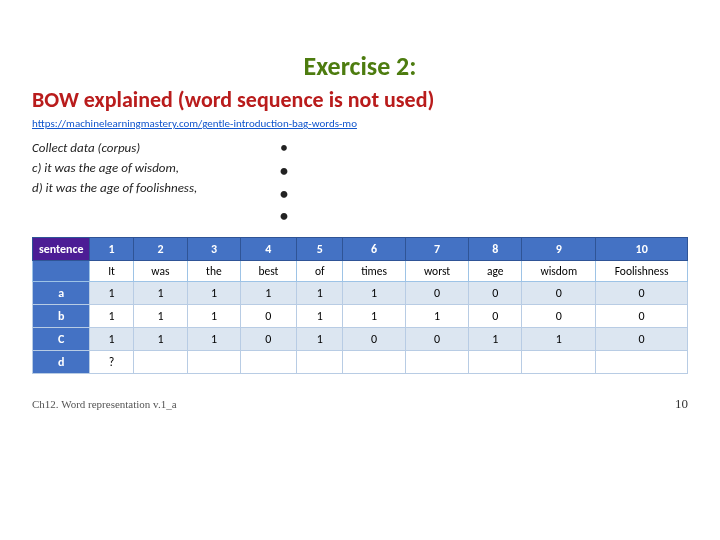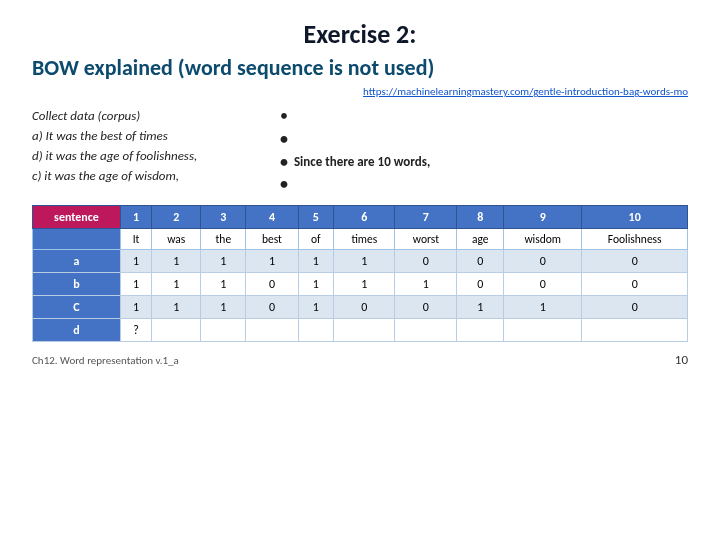--- a/index.html
+++ b/index.html
@@ -17,34 +17,35 @@
       height: 540px;
       padding: 18px 32px 12px 32px;
       display: flex;
       flex-direction: column;
     }
 
     .title {
       text-align: center;
       font-size: 26px;
       font-weight: bold;
-      color: #0f172a;
+      color: #4d7c0f;
       margin-bottom: 4px;
+      margin-top: 32px;
     }
 
     .subtitle {
       text-align: left;
       font-size: 22px;
       font-weight: bold;
-      color: #0c4a6e;
+      color: #b91c1c;
       margin-bottom: 4px;
     }
 
     .link {
-      text-align: right;
+      text-align: left;
       font-size: 11px;
       color: #1155cc;
       text-decoration: underline;
       margin-bottom: 8px;
     }
 
     .content-area {
       display: flex;
       flex-direction: row;
       gap: 8px;
@@ -94,28 +95,28 @@
     thead tr th {
       background-color: #4472c4;
       color: white;
       border: 1px solid #2f5496;
       padding: 4px 5px;
       text-align: center;
       font-weight: bold;
     }
 
     thead tr th:first-child {
-      background-color: #be185d;
+      background-color: #4c1d95;
       text-align: center;
     }
 
     .words-row td {
       background-color: #dce6f1;
       border: 1px solid #9dc3e6;
-      padding: 3px 6px;
+      padding: 3px 17px;
       text-align: center;
       font-size: 11.5px;
     }
 
     .words-row td:first-child {
       background-color: #4472c4;
     }
 
     tbody tr td {
       border: 1px solid #b8cce4;
@@ -134,24 +135,25 @@
 
     tbody tr td:first-child {
       background-color: #4472c4;
       color: white;
       font-weight: bold;
     }
 
     .footer {
       display: flex;
       justify-content: space-between;
-      align-items: flex-end;
-      margin-top: 10px;
+      align-items: center;
+      margin-top: 22px;
       font-size: 11px;
       color: #555;
+      font-family: Liberation Serif, serif;
     }
 
     .footer-left {
       font-size: 11px;
       color: #555;
     }
 
     .footer-right {
       font-size: 13px;
       color: #333;
@@ -163,35 +165,33 @@
 
 <div class="page">
 
   <div class="title">Exercise  2:</div>
   <div class="subtitle">BOW explained (word sequence is not used)</div>
   <div class="link">https://machinelearningmastery.com/gentle-introduction-bag-words-mo</div>
 
   <div class="content-area">
     <div class="left-col">
       <div>Collect data (corpus)</div>
-      <div>a) It was the best of times</div>
+      <div>c) it was the age of wisdom,</div>
       <div>d) it was the age of foolishness,</div>
-      <div>c) it was the age of wisdom,</div>
     </div>
 
     <div class="right-col">
       <div class="bullet-item">
         <span class="dot">•</span>
       </div>
       <div class="bullet-item bold-item">
         <span class="dot">•</span>
       </div>
       <div class="bullet-item bold-item">
         <span class="dot">•</span>
-        <span>Since there are 10 words,</span>
       </div>
       <div class="bullet-item bold-item">
         <span class="dot">•</span>
       </div>
     </div>
   </div>
 
   <table>
     <thead>
       <tr>

